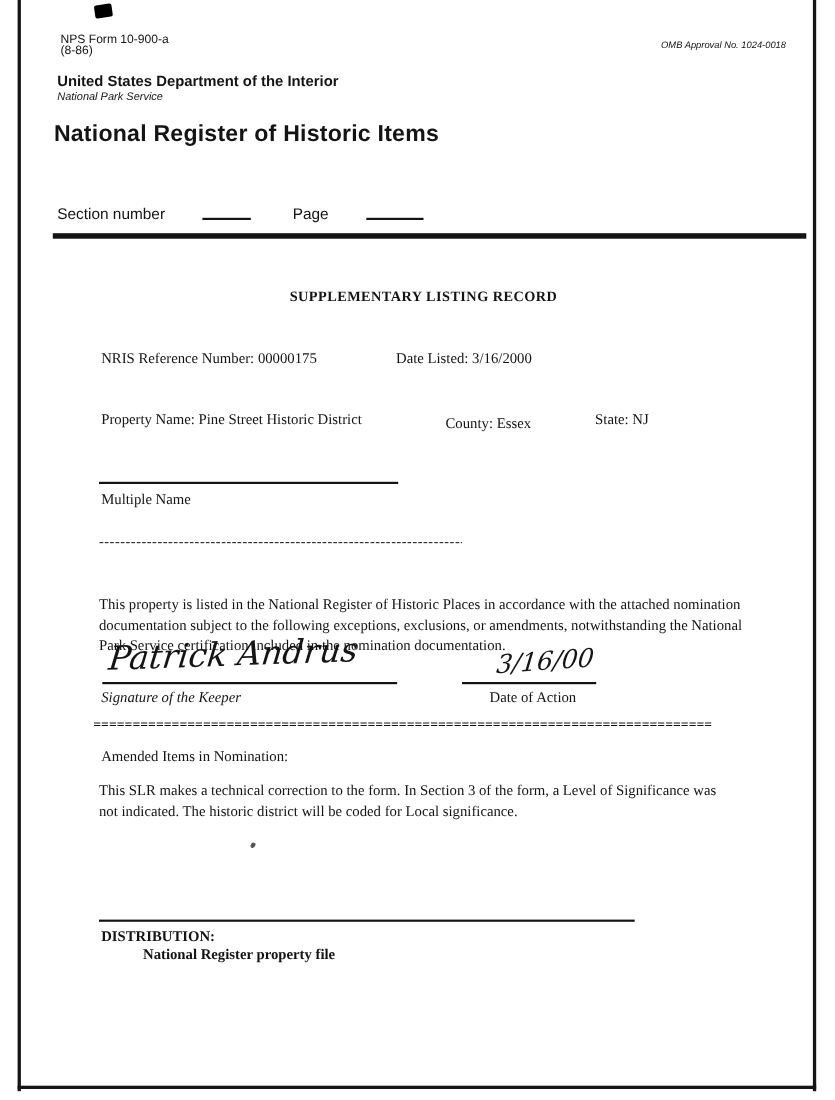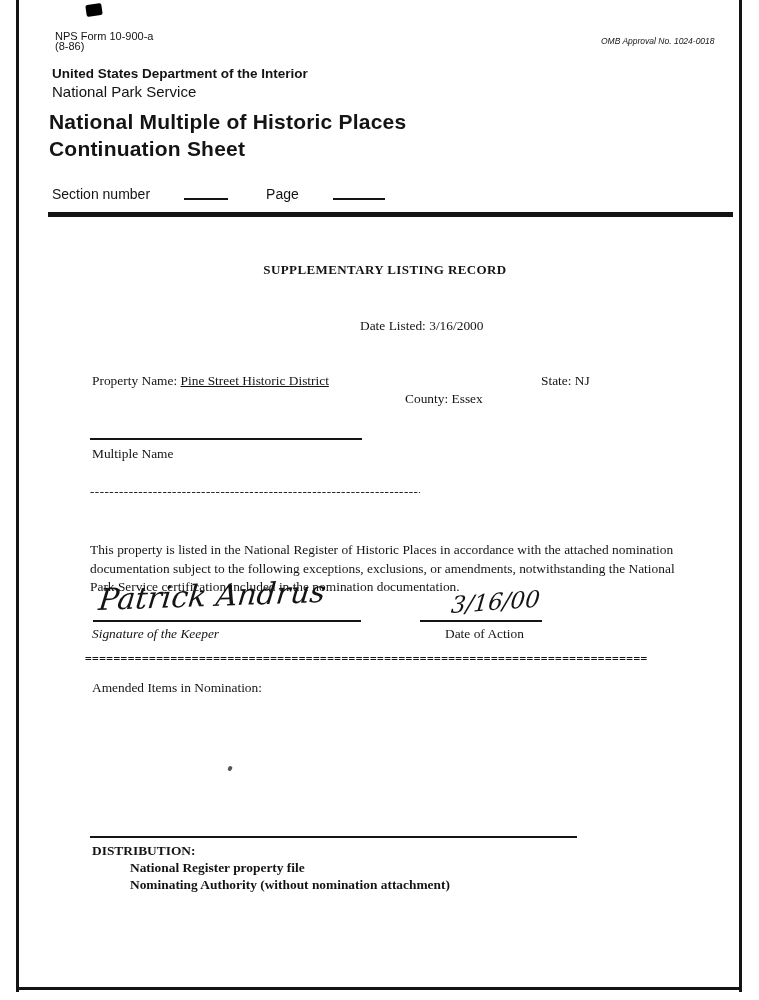--- a/index.html
+++ b/index.html
@@ -7,29 +7,29 @@
     position:relative; width:759px; height:1000px; background:#ffffff;
     font-family:"Liberation Serif", serif; color:#141414; overflow:hidden;
   }
   .abs { position:absolute; }
   .sans { font-family:"Liberation Sans", sans-serif; }
   .mono { font-family:"DejaVu Sans Mono", monospace; }
   .bold { font-weight:bold;font-family:Liberation Serif, serif; }
   .tiny { font-size:11px; line-height:1.15; }
   .small-italic { font-size:8.5px; font-style:italic; }
   .dept { font-size:13.5px; font-weight:bold; }
-  .svc  { font-size:15px; }
+  .svc  { font-size:10px;font-style:italic; }
   .big-title { font-size:21px; font-weight:bold; letter-spacing:0.2px; }
   .section-row { font-size:14px; display:flex; align-items:flex-start;gap:24px; }
   .blank { display:inline-block; border-bottom:2px solid #141414; height:12px; }
   .rule { background:#141414; }
   .heading { font-size:13px; font-weight:bold; text-align:center; letter-spacing:0.4px; }
   .body-text { font-size:13.4px; line-height:1.38; }
   .label-line { font-size:13.4px; white-space:nowrap; }
-  .underlined { text-decoration:underline; }
+  .underlined { }
   .dashes { font-size:13px; white-space:nowrap; overflow:hidden; width:330px; letter-spacing:0.5px; }
   .equals { font-size:11px; white-space:nowrap; overflow:hidden; width:562px; letter-spacing:0.5px; }
   .signature {
     font-family:"DejaVu Serif", serif; font-style:italic; font-size:30px;
     transform:rotate(-2deg) skewX(-8deg); transform-origin:left bottom; white-space:nowrap;
   }
   .hand-date {
     font-family:"DejaVu Serif", serif; font-style:italic; font-size:23px;
     transform:rotate(-4deg) skewX(-10deg); transform-origin:left bottom; white-space:nowrap;
   }
@@ -47,46 +47,50 @@
   <div class="abs blob" style="left:86px; top:4px; width:16px; height:12px;"></div>
   <div class="abs speckle" style="left:228px; top:766px;"></div>
 
   <div class="abs sans tiny" style="left:55px; top:30px;">NPS Form 10-900-a</div>
   <div class="abs sans tiny" style="left:55px; top:40px;">(8-86)</div>
   <div class="abs sans small-italic" style="left:601px; top:36px;">OMB  Approval No. 1024-0018</div>
 
   <div class="abs sans dept" style="left:52px; top:66px;">United States Department of the Interior</div>
   <div class="abs sans svc" style="left:52px; top:83px;">National Park Service</div>
 
-  <div class="abs sans big-title" style="left:49px; top:110px;">National Multiple of Historic Places</div>
-  <div class="abs sans big-title" style="left:49px; top:137px;">Continuation Sheet</div>
+  <div class="abs sans big-title" style="left:49px; top:110px;">National Register of Historic Items</div>
 
   <div class="abs sans section-row" style="left:52px; top:186px;">
     <span>Section number</span>
     <span class="blank" style="width:44px; margin:0 14px 2px 10px;"></span>
     <span>Page</span>
     <span class="blank" style="width:52px; margin:0 0 2px 10px;"></span>
   </div>
 
   <div class="abs rule" style="left:48px; top:212px; width:685px; height:5px;"></div>
 
   <div class="abs heading" style="left:0; top:262px; width:770px;">SUPPLEMENTARY LISTING RECORD</div>
 
+  <div class="abs label-line" style="left:92px; top:318px;">
+    <span>NRIS Reference Number:</span>
+    <span> </span>
+    <span>00000175</span>
+  </div>
   <div class="abs label-line" style="left:360px; top:318px;">
     <span>Date Listed:</span>
     <span> </span>
     <span>3/16/2000</span>
   </div>
 
   <div class="abs label-line" style="left:92px; top:373px;">
     <span>Property Name:</span>
     <span> </span>
     <span class="underlined">Pine Street Historic District</span>
   </div>
-  <div class="abs label-line" style="left:405px; top:391px;">
+  <div class="abs label-line" style="left:405px; top:377px;">
     <span>County:</span>
     <span> </span>
     <span>Essex</span>
   </div>
   <div class="abs label-line" style="left:541px; top:373px;">
     <span>State:</span>
     <span> </span>
     <span>NJ</span>
   </div>
 
@@ -101,19 +105,19 @@
   <div class="abs rule" style="left:93px; top:620px; width:268px; height:2px;"></div>
   <div class="abs hand-date" style="left:450px; top:592px;">3/16/00</div>
   <div class="abs rule" style="left:420px; top:620px; width:122px; height:2px;"></div>
 
   <div class="abs label-line" style="left:92px; top:626px;font-style:italic;">Signature of the Keeper</div>
   <div class="abs label-line" style="left:445px; top:626px;">Date of Action</div>
 
   <div class="abs mono equals" style="left:85px; top:652px;">====================================================================================================</div>
 
   <div class="abs label-line" style="left:92px; top:680px;">Amended Items in Nomination:</div>
+  <div class="abs body-text" style="left:90px; top:710px; width:562px;">This SLR makes a technical correction to the form.  In Section 3 of the form, a Level of Significance was not indicated.  The historic district will be coded for  Local significance.</div>
 
   <div class="abs rule" style="left:90px; top:836px; width:487px; height:2px;"></div>
   <div class="abs label-line bold" style="left:92px; top:843px;">DISTRIBUTION:</div>
   <div class="abs label-line bold" style="left:130px; top:860px;">National Register property file</div>
-  <div class="abs label-line bold" style="left:130px; top:877px;">Nominating Authority (without nomination attachment)</div>
 
 </div>
 
 </body></html>

